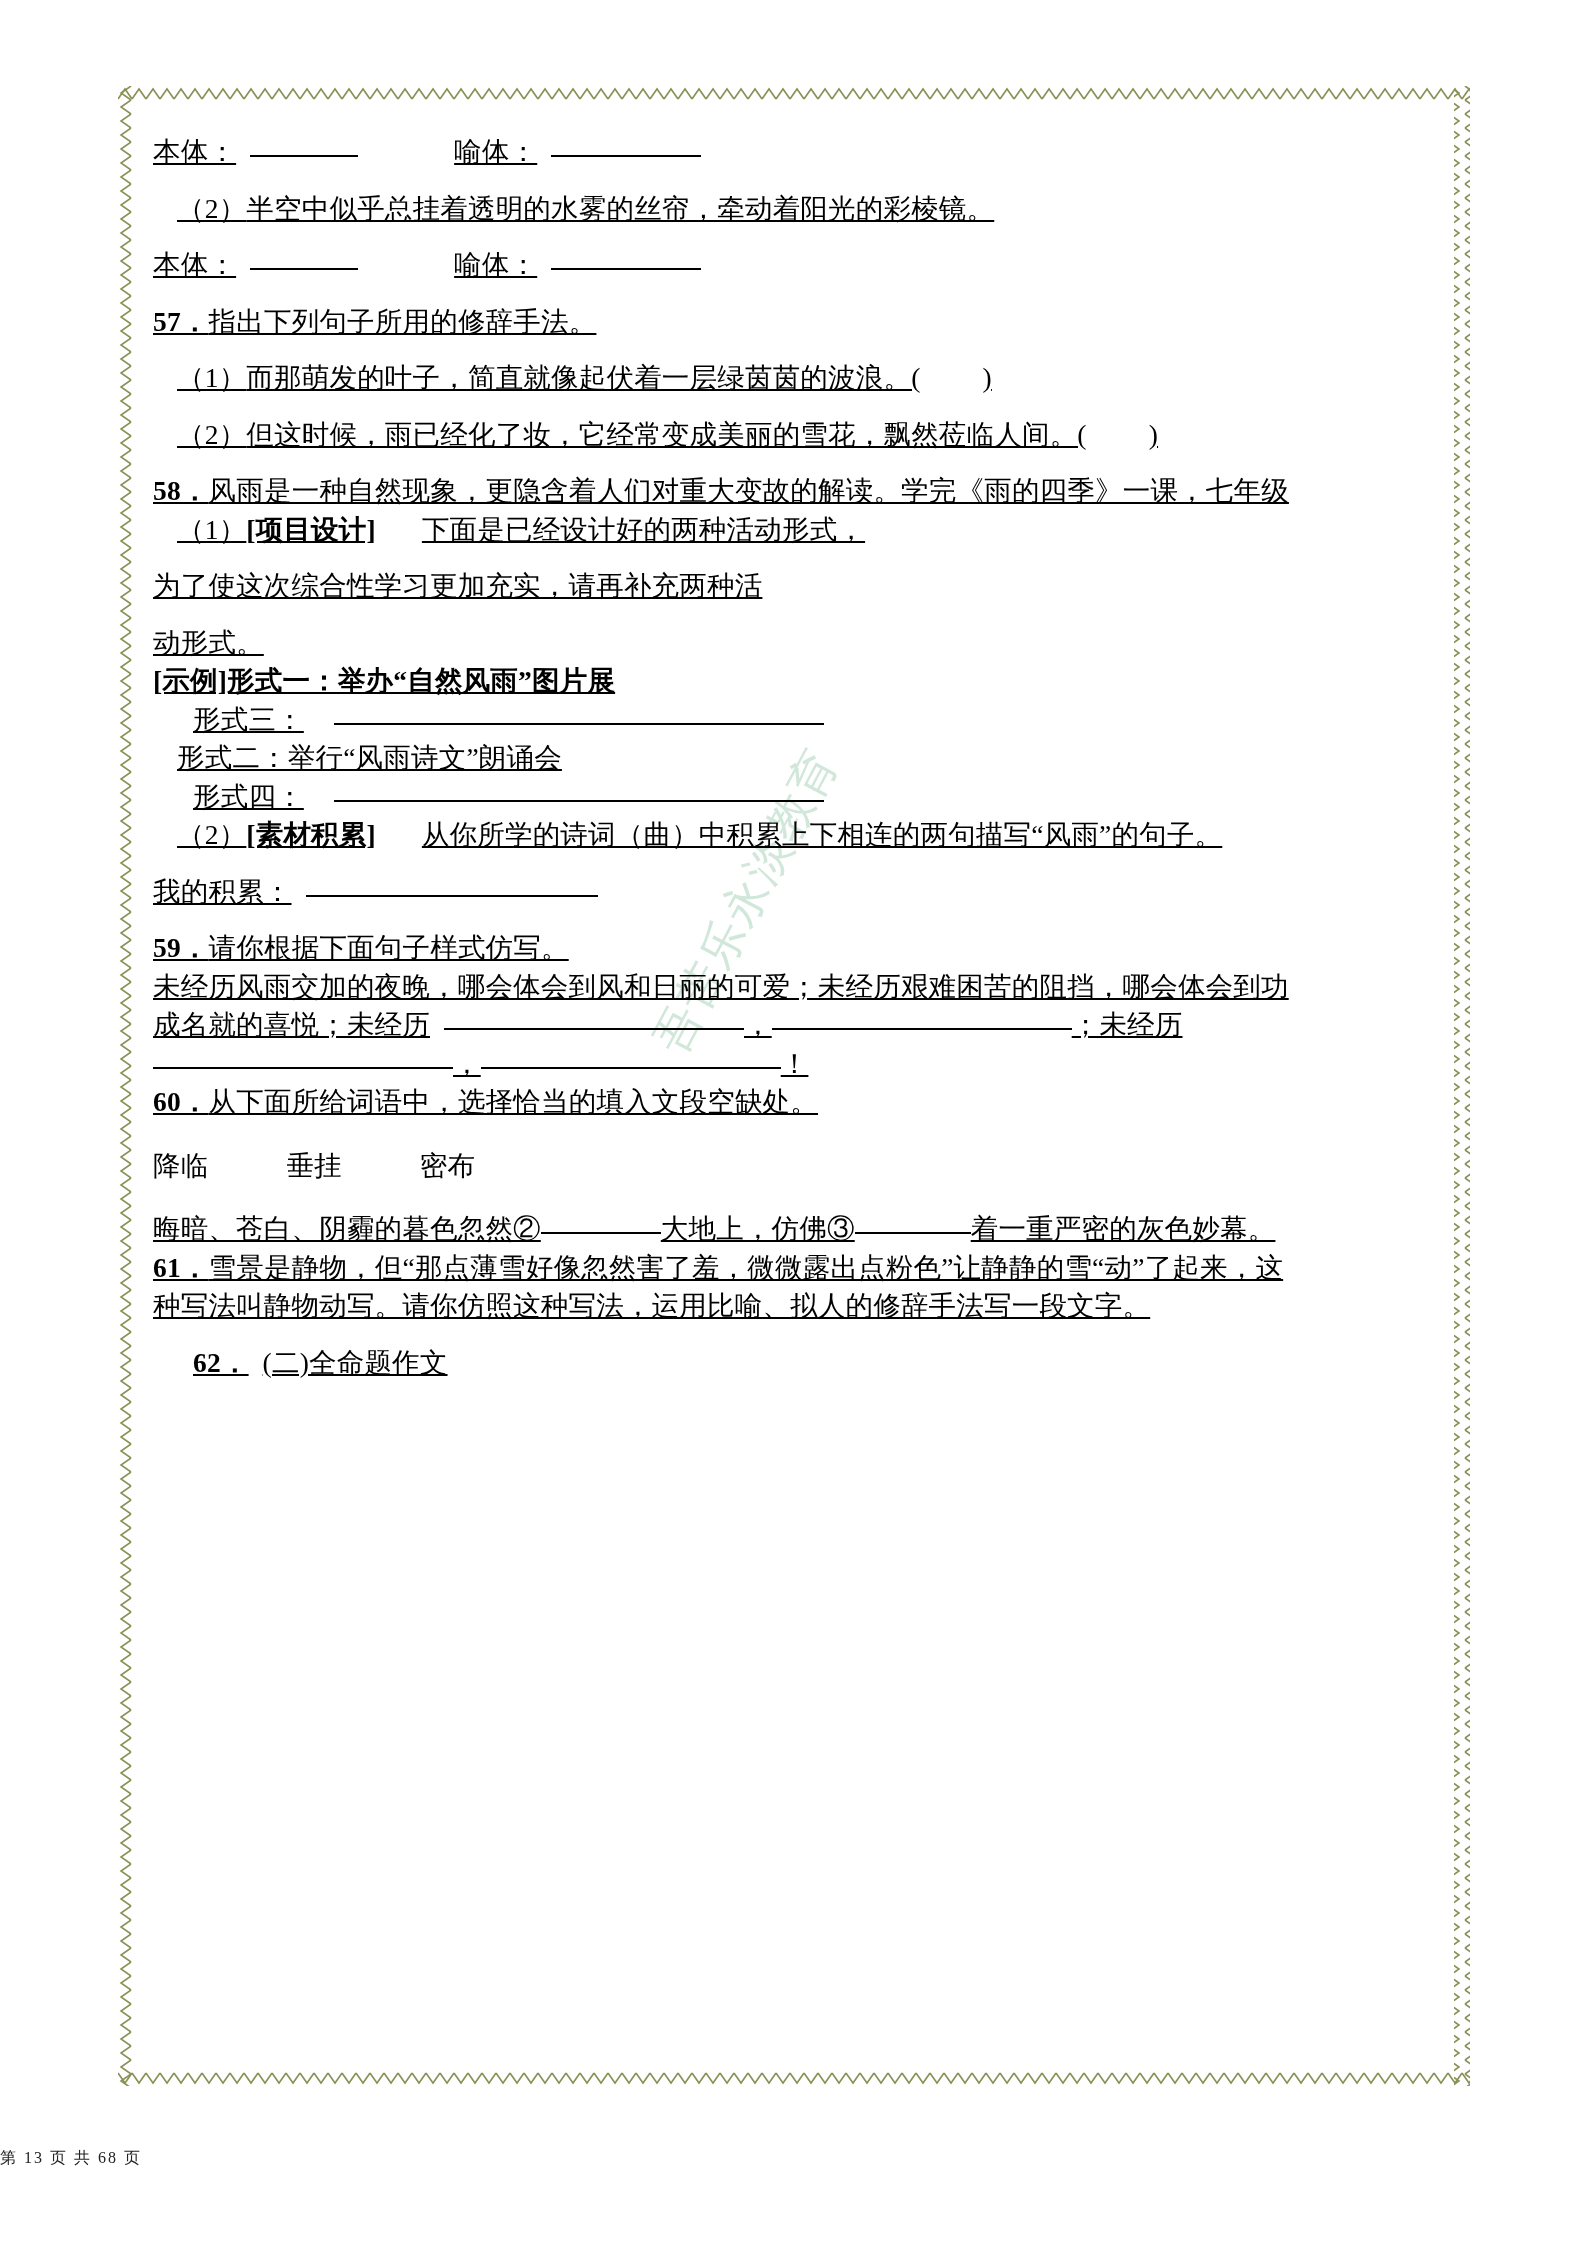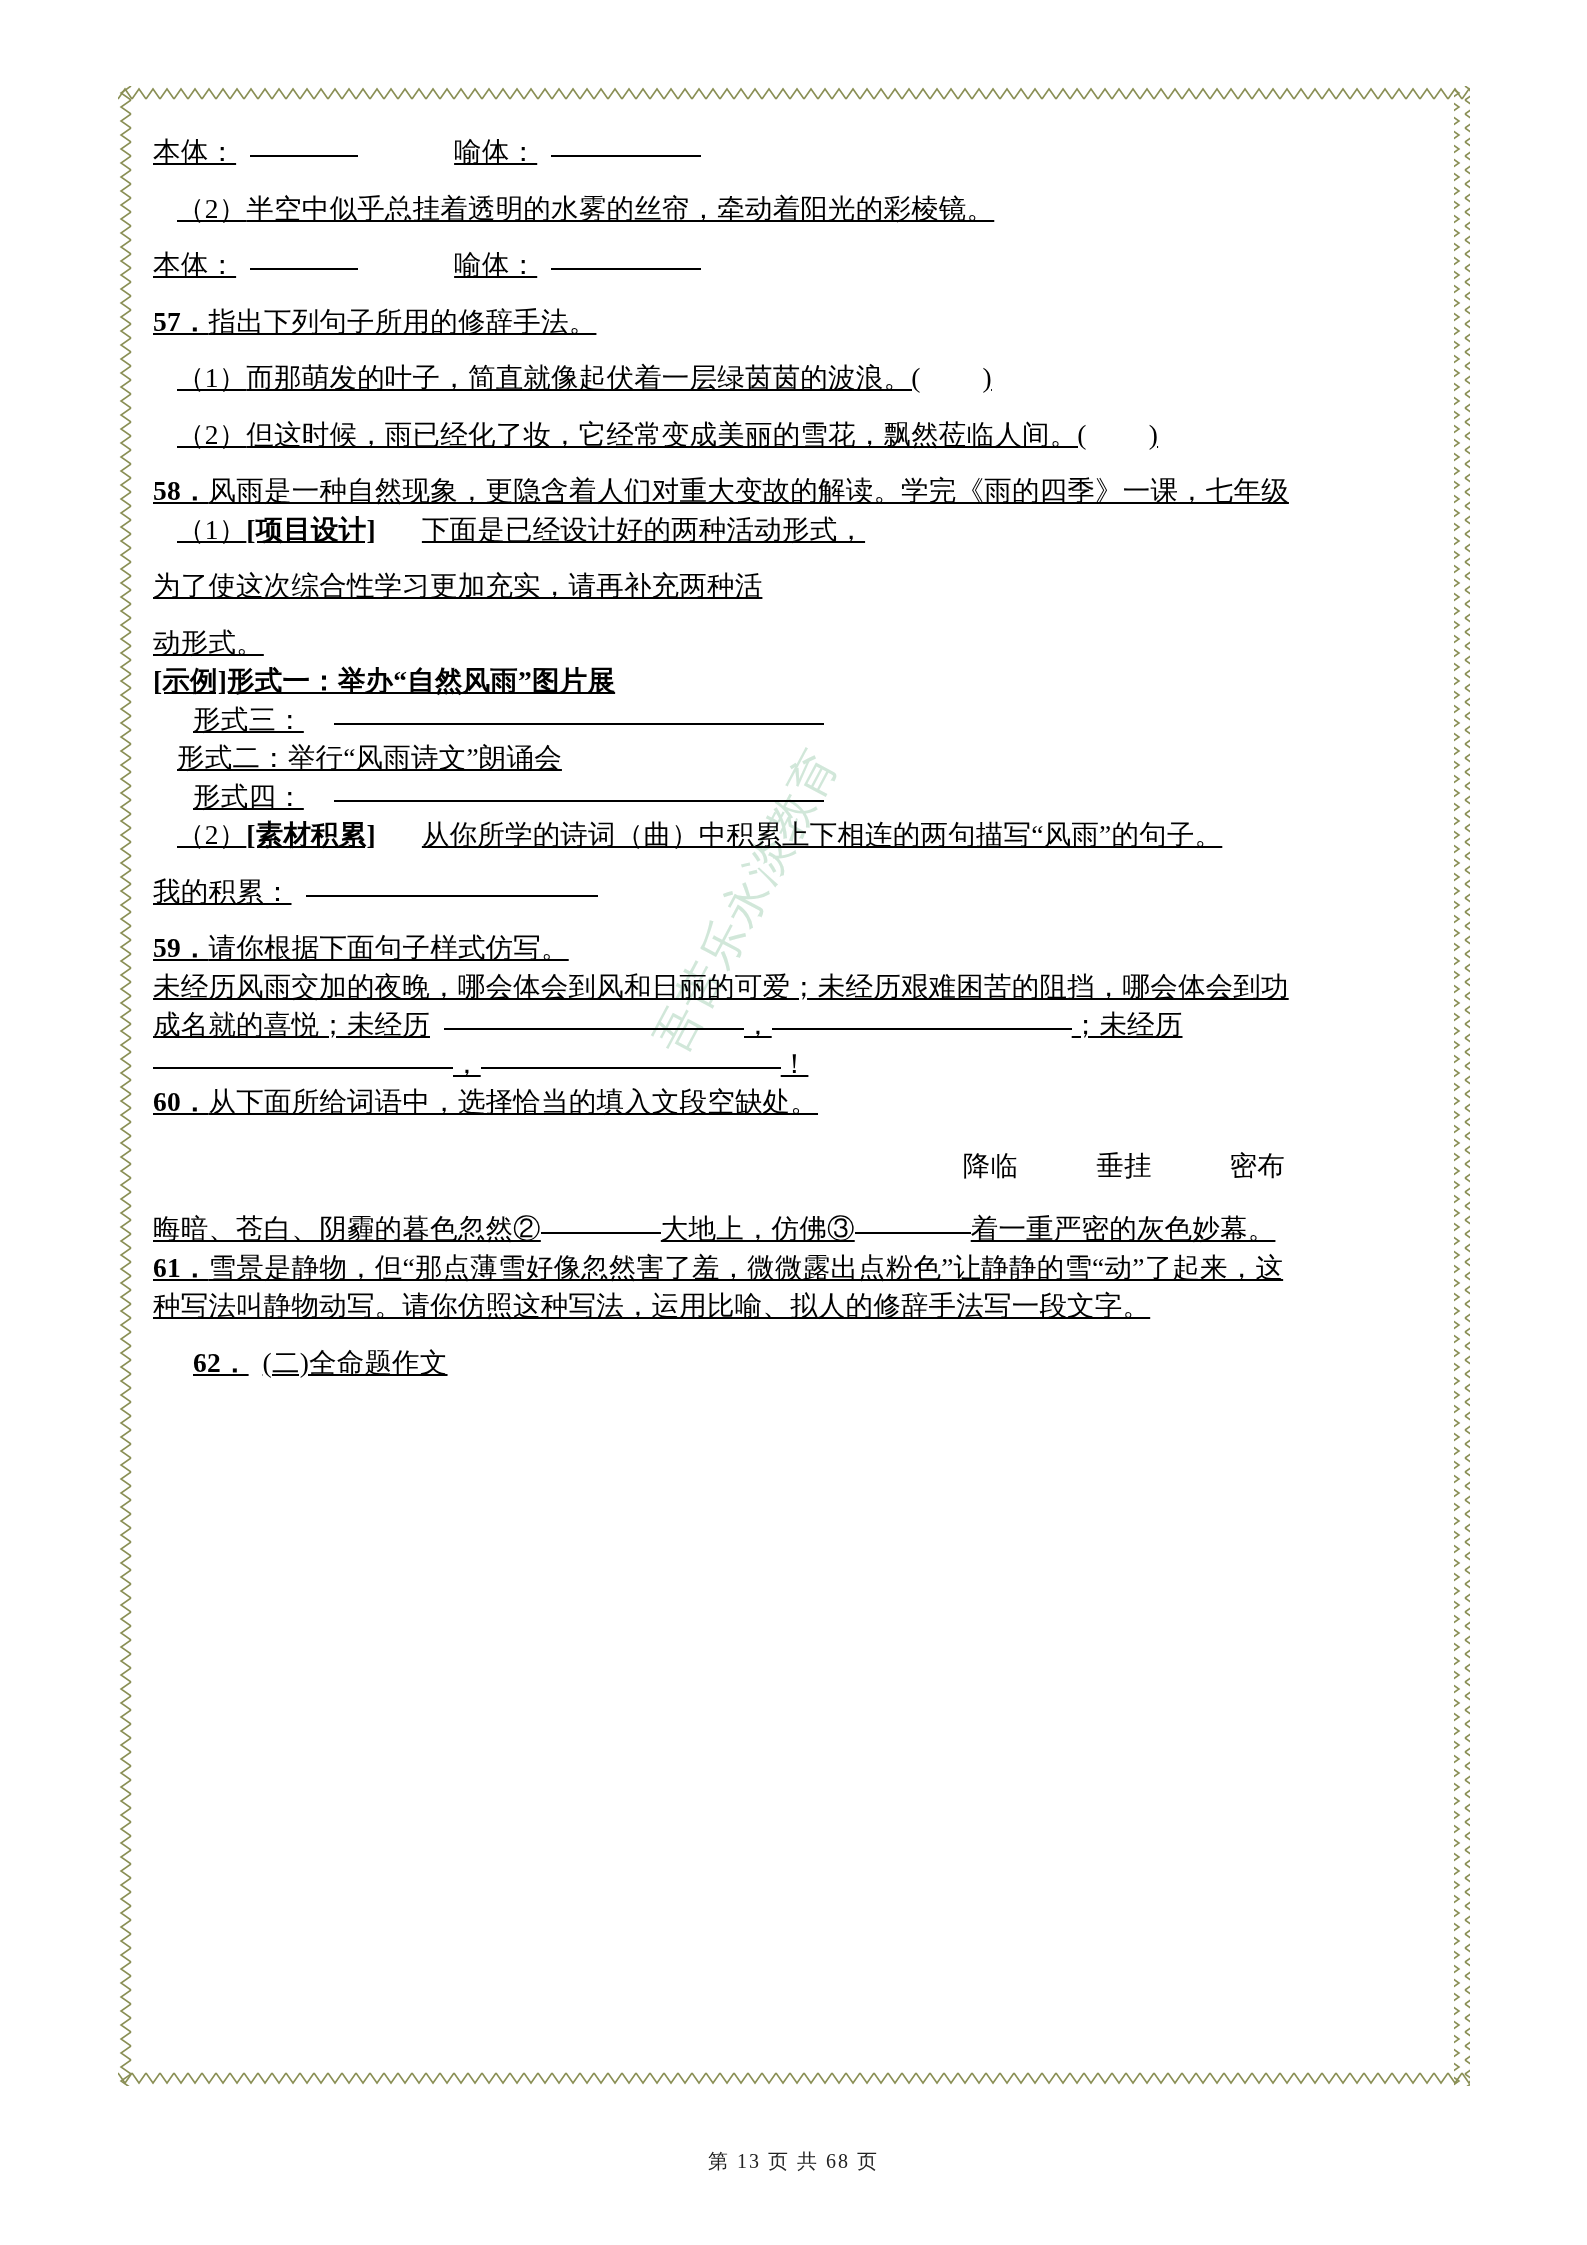--- a/index.html
+++ b/index.html
@@ -89,21 +89,21 @@
   .sp-2 { display:inline-block; width: 30px; }
   .sp-3 { display:inline-block; width: 46px; }
   .sp-4 { display:inline-block; width: 62px; }
   .sp-6 { display:inline-block; width: 96px; }
 
   .indent1 { padding-left: 24px; }
   .indent2 { padding-left: 40px; }
 
   
   .words-row {
-    text-align: right;
+    text-align: left;
     padding-right: 120px;
   }
   .words-row .w { display:inline-block; }
   .gap-w { display:inline-block; width: 78px; }
 
   
   .watermark {
     position: absolute;
     left: 640px;
     top: 1035px;
@@ -117,22 +117,22 @@
     pointer-events: none;
     opacity: 0.95;
   }
 
   
   .footer {
     position: absolute;
     left: 0;
     top: 2148px;
     width: 1587px;
-    text-align: center;
-    font-size: 20px;
+    text-align: left;
+    font-size: 16px;
     color: #222;
     font-family: "Liberation Serif","DejaVu Serif",serif;
     letter-spacing: 2px;
   }
 </style>
 </head>
 <body>
 
 <div class="page">
 

